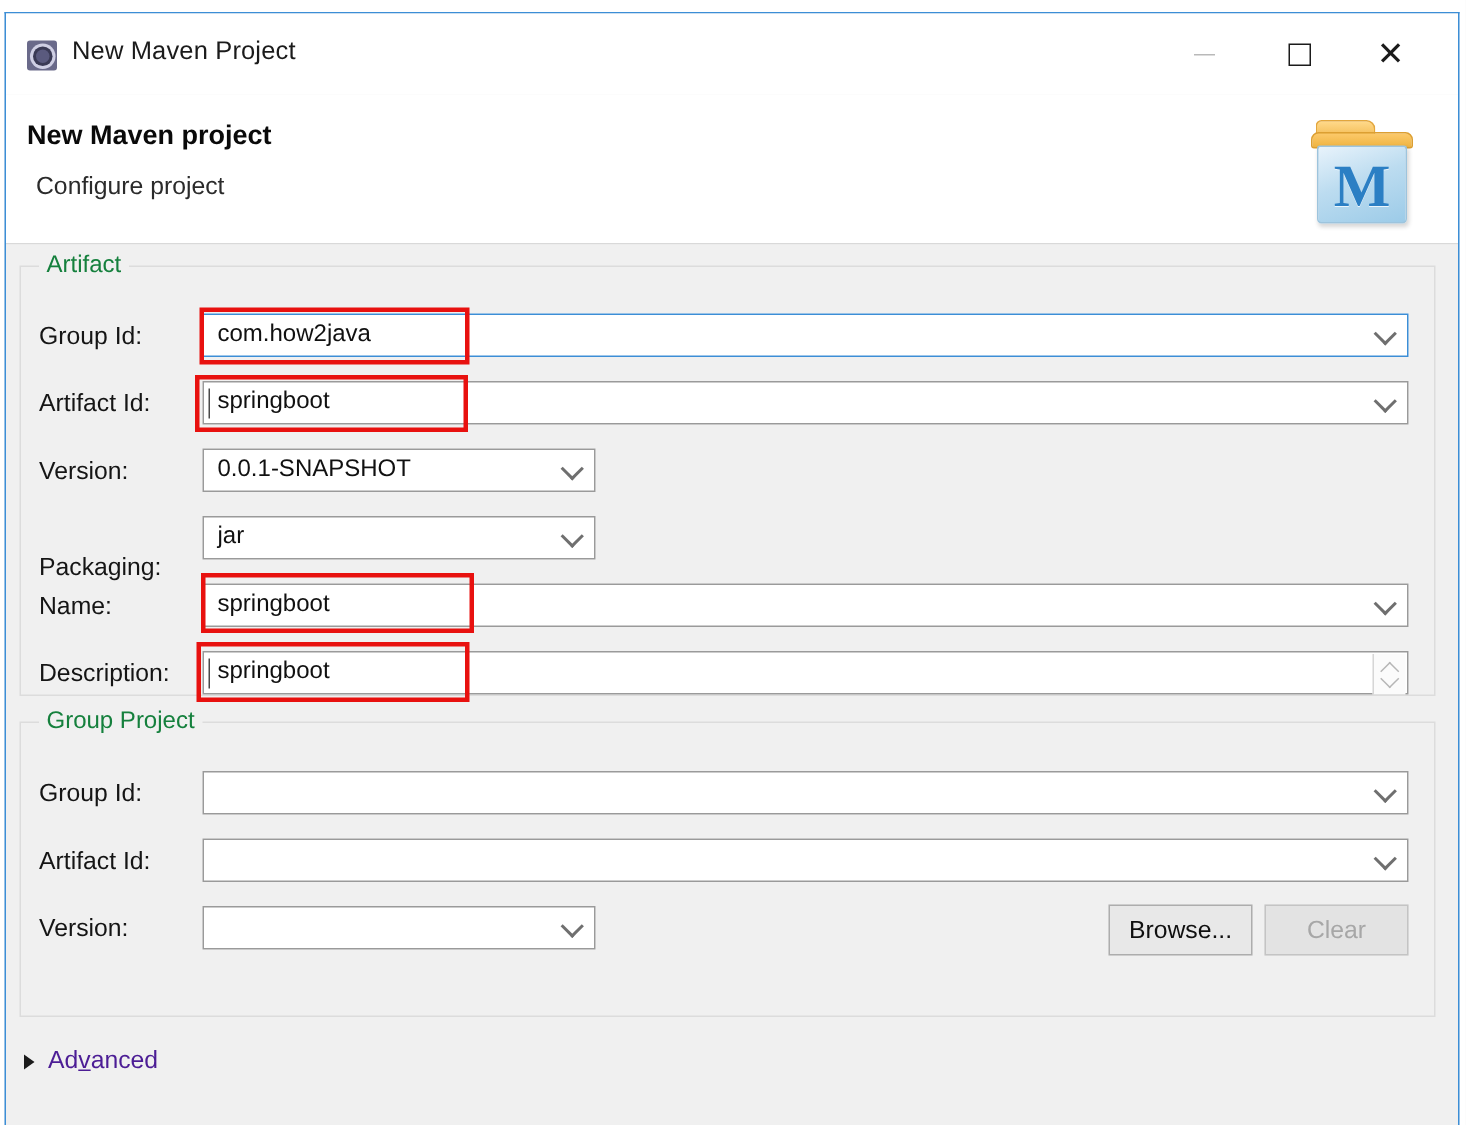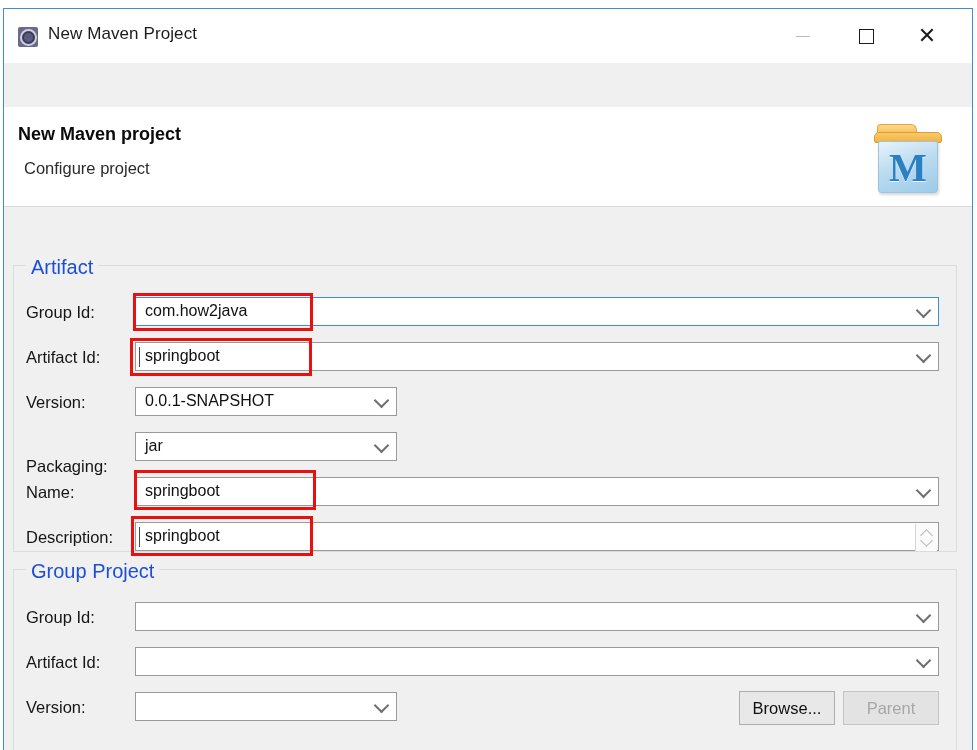--- a/index.html
+++ b/index.html
@@ -14,21 +14,20 @@
   
   #window {
     position: absolute;
     left: 3px; top: 8px;
     width: 970px; height: 742px;
     background: #f0f0f0;
     border: 1px solid #3c8ed6;
     border-bottom: none;
     display: flex;
     flex-direction: column;
-    gap: 44px;
   }
 
   
   #titlebar {
     height: 54px;
     background: #ffffff;
     position: relative;
     flex: 0 0 auto;
   }
   #app-icon {
@@ -142,21 +141,21 @@
   .group {
     position: absolute;
     border: 1px solid #dcdcdc;
     background: #f0f0f0;
   }
   .group > .legend {
     position: absolute;
     top: -10px; left: 12px;
     background: #f0f0f0;
     padding: 0 5px;
-    font-size: 20px; color: #1d4ed8;
+    font-size: 16px; color: #15803d;
   }
   #grp-artifact { left: 9px; top: 14px;  width: 944px; height: 287px; }
   #grp-parent   { left: 9px; top: 318px; width: 944px; height: 197px; }
 
   
   .label {
     position: absolute;
     font-size: 16.5px; color: #151515;
     white-space: nowrap;
   }
@@ -347,21 +346,21 @@
       <span class="chev"></span>
     </div>
 
     <div class="label" style="left:22px; top:447px;">Version:</div>
     <div class="field" style="left:131px; top:441px; width:262px;">
       <div class="val"></div>
       <span class="chev"></span>
     </div>
 
     <div class="btn" style="left:735px; top:440px; width:96px;">Browse...</div>
-    <div class="btn disabled" style="left:839px; top:440px; width:96px;">Parent</div>
+    <div class="btn disabled" style="left:839px; top:440px; width:96px;">Clear</div>
 
     <div id="advanced">
       <span class="tri"></span>
       <span><span>Ad</span><u>v</u><span>anced</span></span>
     </div>
 
     <div class="redbox" style="left:129px; top:42px;  width:180px; height:38px;"></div>
     <div class="redbox" style="left:126px; top:87px;  width:182px; height:38px;"></div>
     <div class="redbox" style="left:130px; top:219px; width:182px; height:40px;"></div>
     <div class="redbox" style="left:127px; top:265px; width:182px; height:40px;"></div>

